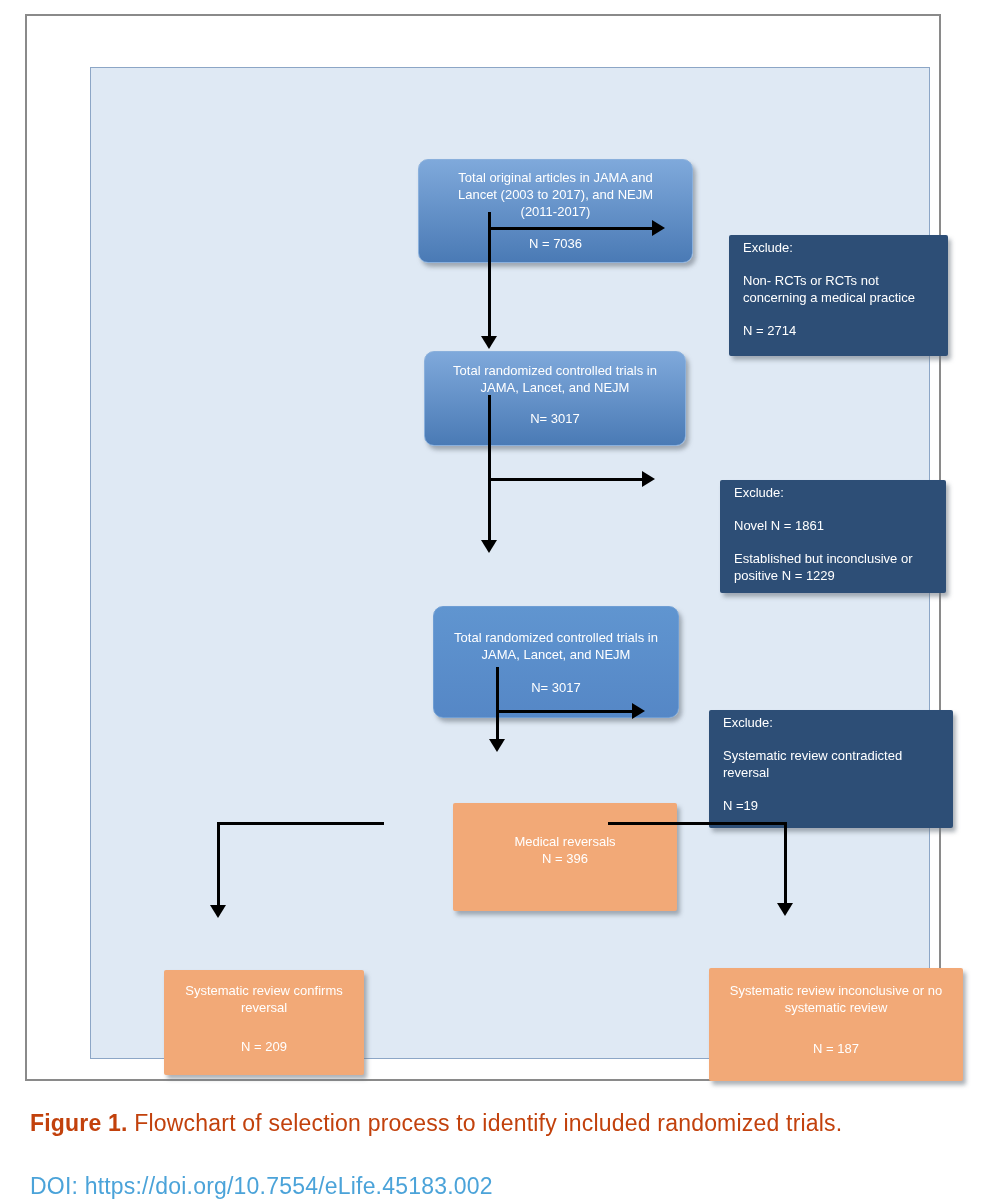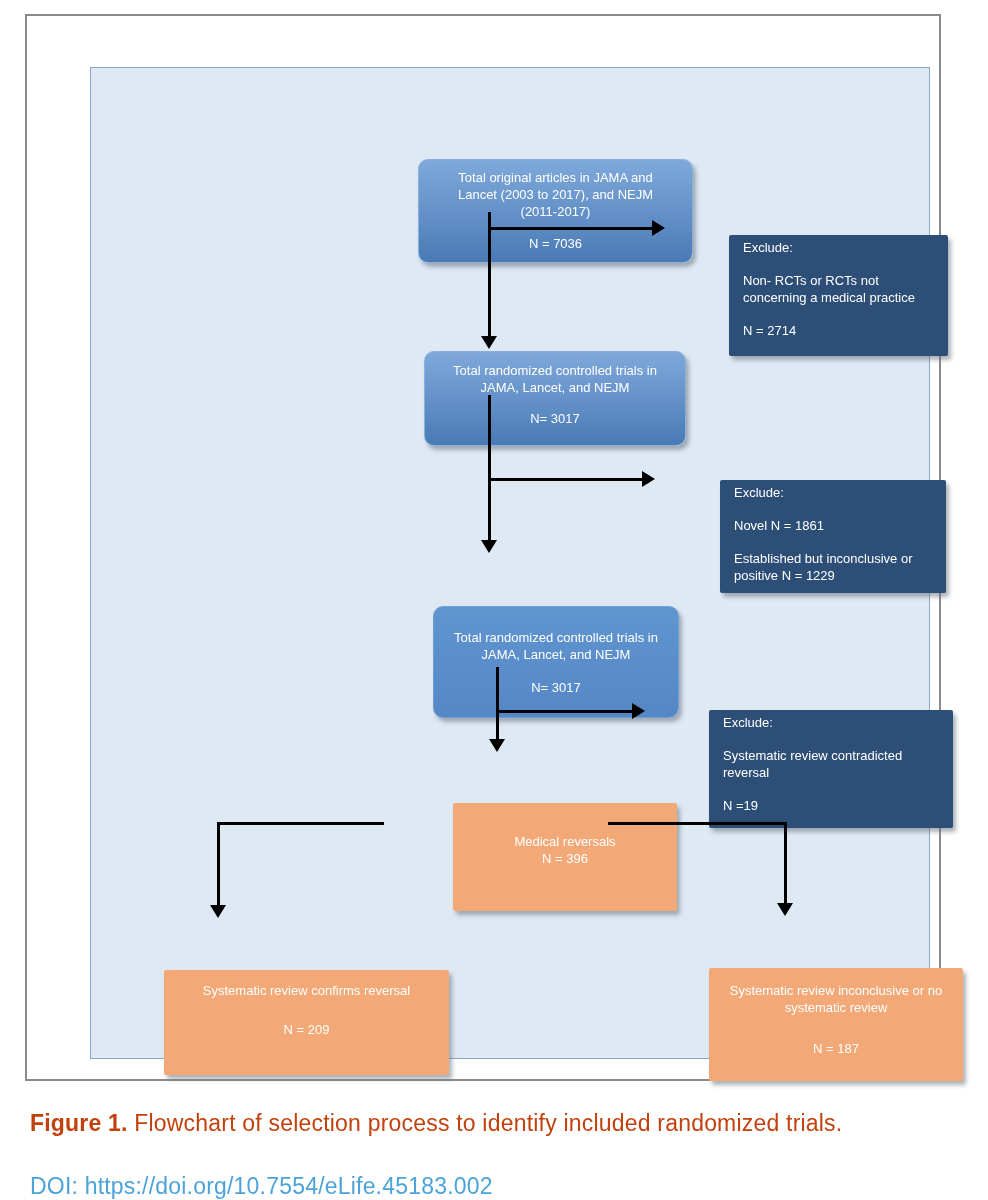--- a/index.html
+++ b/index.html
@@ -62,21 +62,21 @@
   }
 
   
   .n-top          { left: 327px; top:  91px; width: 275px; height: 104px; padding-top: 9px; }
   .n-exclude1     { left: 638px; top: 167px; width: 219px; height: 121px; }
   .n-rct1         { left: 333px; top: 283px; width: 262px; height:  95px; padding-top: 10px; }
   .n-exclude2     { left: 629px; top: 412px; width: 226px; height: 113px; }
   .n-rct2         { left: 342px; top: 538px; width: 246px; height: 112px; padding-top: 22px; }
   .n-exclude3     { left: 618px; top: 642px; width: 244px; height: 118px; }
   .n-reversals    { left: 356px; top: 735px; width: 224px; height: 108px; padding-top: 30px; margin-left: 6px; }
-  .n-confirmed    { left:  73px; top: 902px; width: 285px; height: 105px; padding-top: 12px; }
+  .n-confirmed    { left:  73px; top: 902px; width: 200px; height: 105px; padding-top: 12px; }
   .n-inconclusive { left: 618px; top: 900px; width: 254px; height: 113px; padding-top: 14px; }
 
   .n-top .count          { margin-top: 15px; }
   .n-rct1 .count         { margin-top: 14px; }
   .n-rct2 .count         { margin-top: 16px; }
   .n-confirmed .count    { margin-top: 22px; }
   .n-inconclusive .count { margin-top: 24px; }
 
   .navy .body  { margin-top: 16px; }
   .navy .count { margin-top: 16px; }

